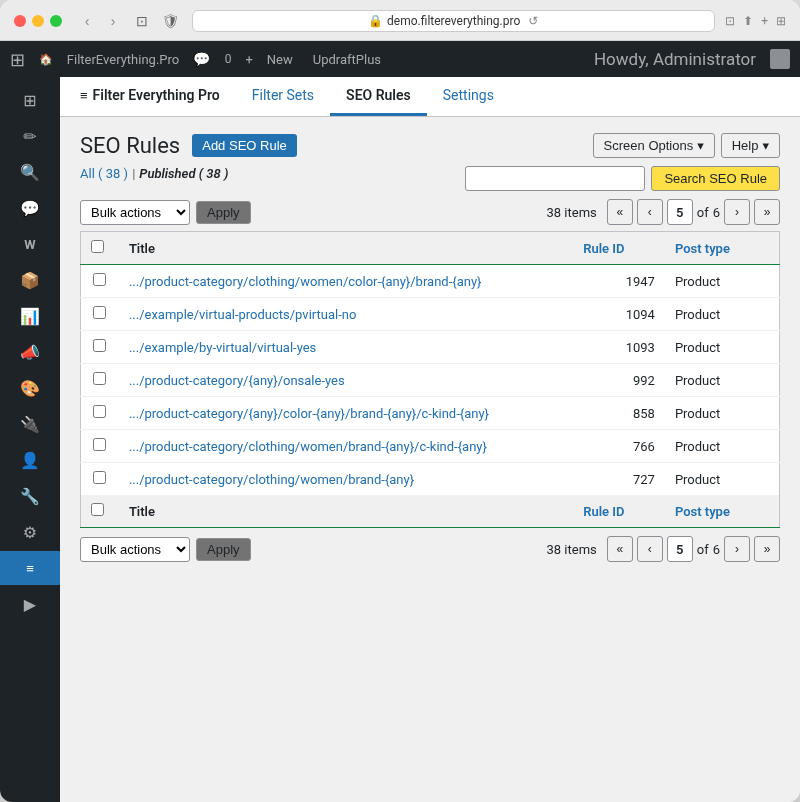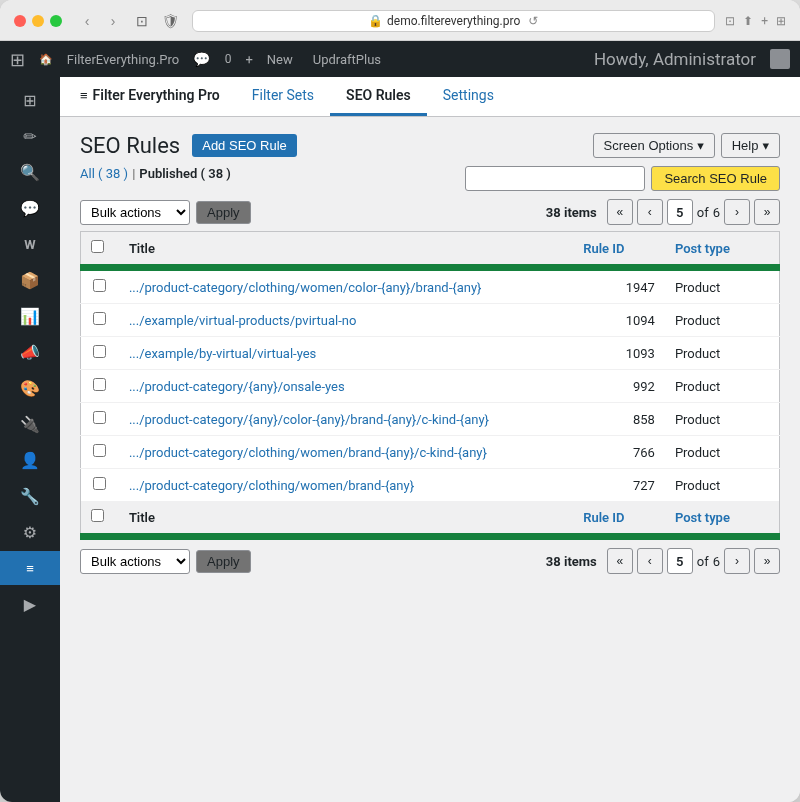--- a/index.html
+++ b/index.html
@@ -171,21 +171,21 @@
     .subsubsub {
       display: flex;
       align-items: center;
       gap: 4px;
       font-size: 13px;
       color: #2271b1;
       margin-bottom: 10px;
     }
     .subsubsub .sep { color: #666; }
     .subsubsub a { color: #2271b1; text-decoration: none; }
-    .subsubsub a.current { color: #1d2327; font-weight: 600; }
+    .subsubsub a.current { color: #1d2327; font-weight: 600; font-style: italic; }
     .search-row {
       display: flex;
       align-items: center;
       justify-content: flex-end;
       gap: 6px;
       margin-bottom: 10px;
     }
     .search-input {
       border: 1px solid #8c8f94;
       padding: 4px 8px;
@@ -231,21 +231,21 @@
       cursor: pointer;
       color: #1d2327;
     }
     .pagination-row {
       display: flex;
       align-items: center;
       gap: 4px;
       font-size: 13px;
       color: #1d2327;
     }
-    .pagination-row .items-count { margin-right: 6px; font-weight: bold; }
+    .pagination-row .items-count { margin-right: 6px; }
     .page-btn {
       background: #f0f0f1;
       border: 1px solid #8c8f94;
       width: 26px; height: 26px;
       display: flex; align-items: center; justify-content: center;
       border-radius: 3px;
       cursor: pointer;
       font-size: 12px;
       color: #1d2327;
     }
@@ -263,21 +263,21 @@
 
     
     .wp-list-table {
       width: 100%;
       border-collapse: collapse;
       background: #fff;
       border: 1px solid #c3c4c7;
     }
     .wp-list-table th {
       background: #f0f0f1;
-      border-bottom: 7px solid #15803d;
+      border-bottom: 1px solid #15803d;
       padding: 8px 10px;
       text-align: left;
       font-size: 13px;
       font-weight: 600;
       color: #1d2327;
     }
     .wp-list-table th.col-title { width: 65%; }
     .wp-list-table th.col-rule-id { color: #2271b1; cursor: pointer; }
     .wp-list-table th.col-post-type { color: #2271b1; cursor: pointer; }
     .wp-list-table td {

